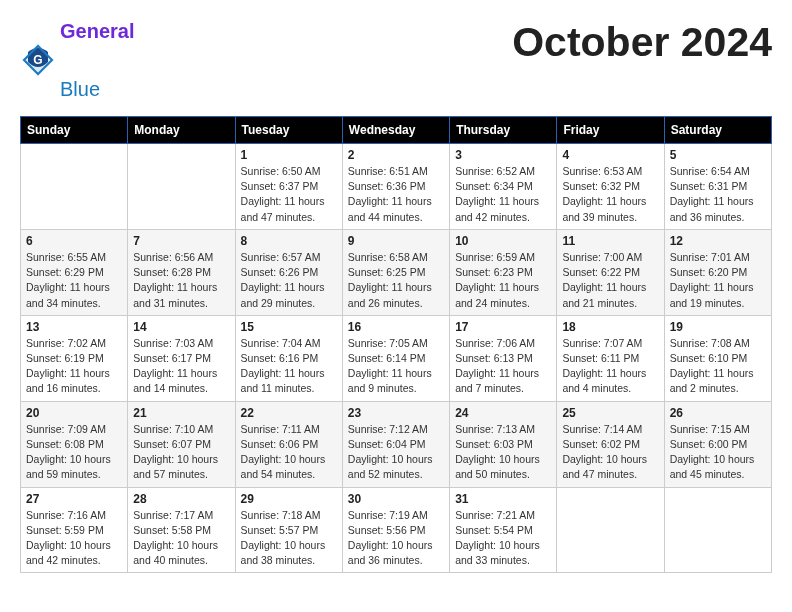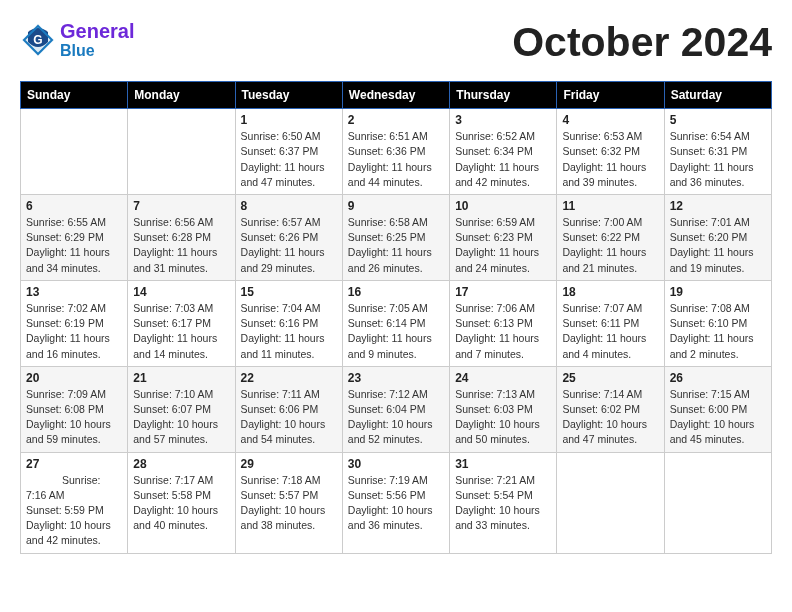--- a/index.html
+++ b/index.html
@@ -94,21 +94,21 @@
 <div class="header-section">
   <div class="logo">
     <svg class="logo-icon" viewBox="0 0 36 36" xmlns="http://www.w3.org/2000/svg">
       <polygon points="18,2 34,18 18,34 2,18" fill="#1a7abf" opacity="0.15"></polygon>
       <path d="M8 10 Q18 2 28 10 L28 20 Q18 30 8 20 Z" fill="#1a4a8a"></path>
       <path d="M18 4 L32 18 L18 32 L4 18 Z" fill="none" stroke="#1a7abf" stroke-width="2"></path>
       <text x="18" y="22" text-anchor="middle" font-size="12" fill="#fff" font-weight="bold">G</text>
     </svg>
     <div>
       <div style="color:#6d28d9;font-size:20px;font-weight:bold;line-height:1.1;">General</div>
-      <div style="color:#1a7abf;font-size:16px;font-weight:bold;line-height:1.1;">Blue</div>
+      <div style="color:#1a7abf;font-size:20px;font-weight:normal;line-height:1.1;margin-top:36px;">Blue</div>
     </div>
   </div>
   <div class="title-block">
     <div class="month-title">October 2024</div>
   </div>
 </div>
 
 <table class="calendar-table">
   <thead>
     <tr id="weekday-header">
@@ -204,21 +204,21 @@
 Sunset: 6:03 PM
 Daylight: 10 hours and 50 minutes.</span></td>
         <td><span class="day-number">25</span><span class="day-detail" style="white-space: pre-line;">Sunrise: 7:14 AM
 Sunset: 6:02 PM
 Daylight: 10 hours and 47 minutes.</span></td>
         <td><span class="day-number">26</span><span class="day-detail" style="white-space: pre-line;">Sunrise: 7:15 AM
 Sunset: 6:00 PM
 Daylight: 10 hours and 45 minutes.</span></td>
       </tr>
       <tr>
-        <td><span class="day-number">27</span><span class="day-detail" style="white-space: pre-line; margin-left: 36px;">Sunrise: 7:16 AM
+        <td><span class="day-number">27</span><span class="day-detail" style="white-space: pre-line;">Sunrise: 7:16 AM
 Sunset: 5:59 PM
 Daylight: 10 hours and 42 minutes.</span></td>
         <td><span class="day-number">28</span><span class="day-detail" style="white-space: pre-line;">Sunrise: 7:17 AM
 Sunset: 5:58 PM
 Daylight: 10 hours and 40 minutes.</span></td>
         <td><span class="day-number">29</span><span class="day-detail" style="white-space: pre-line;">Sunrise: 7:18 AM
 Sunset: 5:57 PM
 Daylight: 10 hours and 38 minutes.</span></td>
         <td><span class="day-number">30</span><span class="day-detail" style="white-space: pre-line;">Sunrise: 7:19 AM
 Sunset: 5:56 PM

